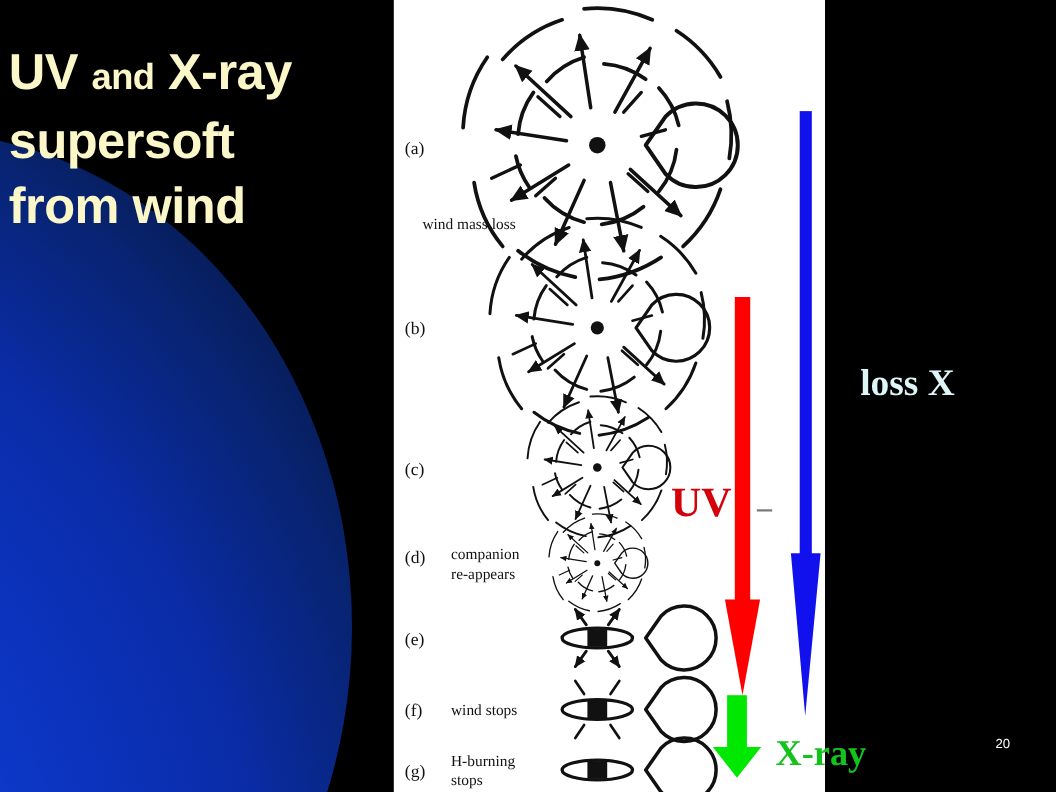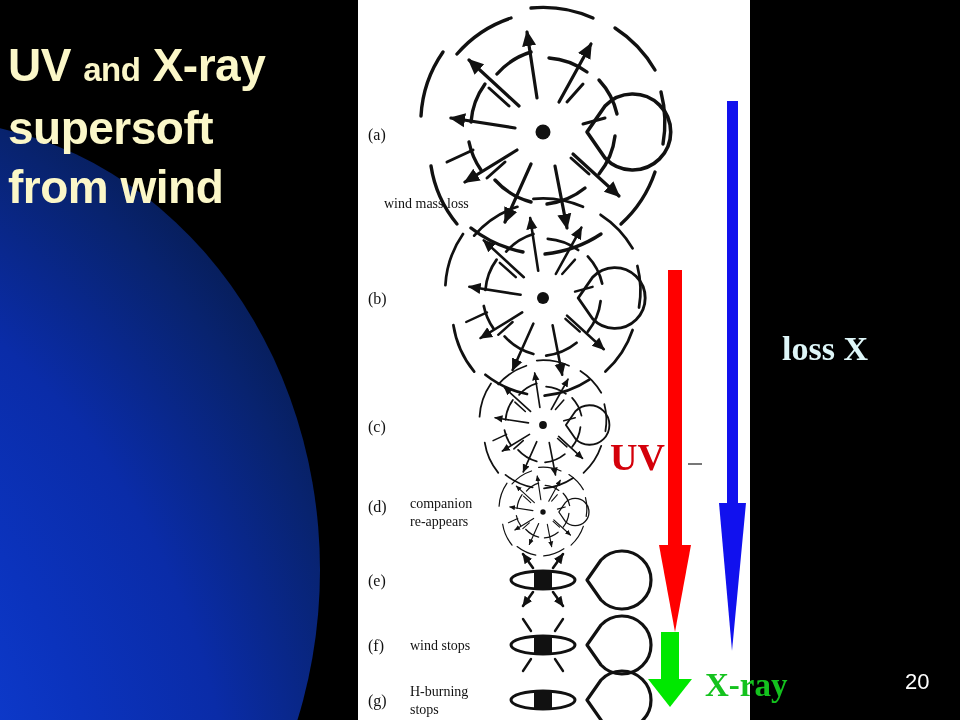--- a/index.html
+++ b/index.html
@@ -42,21 +42,21 @@
 
   
   .lbl{position:absolute;z-index:8;font-family:"Liberation Serif",serif;font-weight:bold;white-space:nowrap;}
   .lbl-uv{left:610px;top:435px;font-size:38px;color:#D4000A;}
   .lbl-hardx{left:782px;top:330px;font-size:34px;color:#DEF6F8;}
   .lbl-soft1{left:679px;top:632px;font-size:33px;color:#14C21E;}
   .lbl-soft2{left:705px;top:667px;font-size:33px;color:#14C21E;}
 
   .pagenum{
     position:absolute;left:905px;top:669px;z-index:8;
-    color:#ffffff;font-family:"Liberation Sans",sans-serif;font-size:22px;
+    color:#ffffff;font-family:"Liberation Sans",sans-serif;font-size:12px;
   }
 </style>
 </head>
 <body>
 
 <div id="slide">
 
   <div class="blue-blob"></div>
 
   <div class="title">

